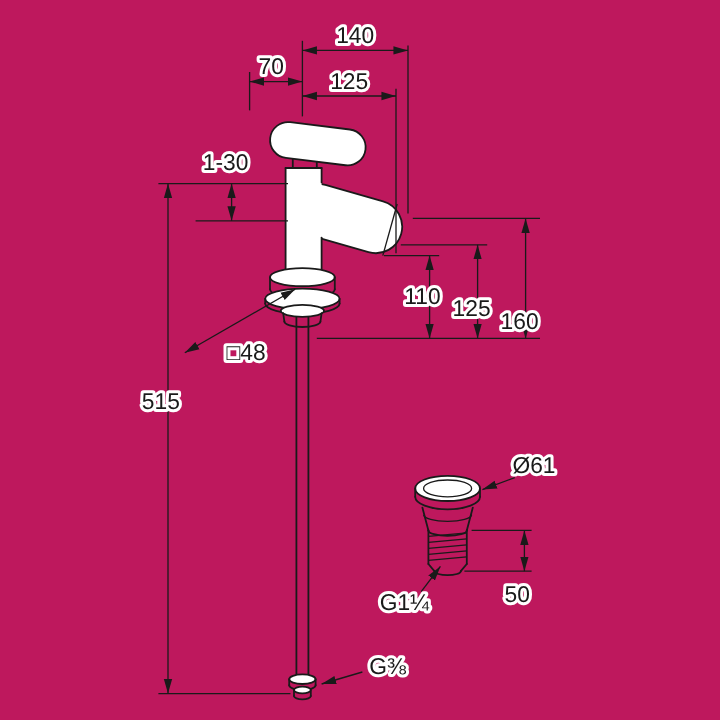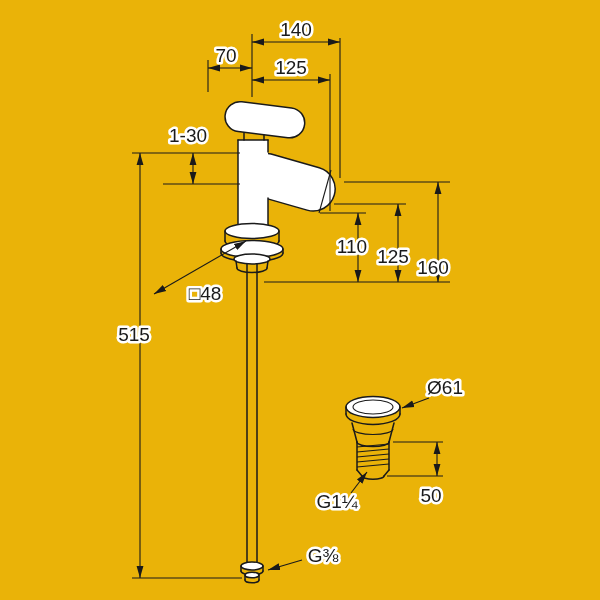--- a/index.html
+++ b/index.html
@@ -1,16 +1,16 @@
 <!DOCTYPE html>
 <html><head>
 <meta charset="utf-8">
 <style>
   html,body{margin:0;padding:0;background:#ffffff;}
-  .stage{position:relative;width:600px;height:600px;background:#eab308;overflow:hidden;}
+  .stage{position:relative;width:600px;height:600px;background:#be185d;overflow:hidden;}
   svg{position:absolute;left:0;top:0;}
   .outline{fill:#ffffff;stroke:#1a1a1a;stroke-width:1.5;stroke-linejoin:round;}
   .fillonly{fill:#ffffff;stroke:none;}
   .edge{stroke:#1a1a1a;stroke-width:1.5;fill:none;stroke-linecap:round;}
   .thin{stroke:#1a1a1a;stroke-width:1.1;fill:none;}
   .dim{stroke:#1a1a1a;stroke-width:1.1;fill:none;}
   text{
     font-family:"Liberation Sans","DejaVu Sans",sans-serif;
     font-size:19px;
     fill:#1a1a1a;

